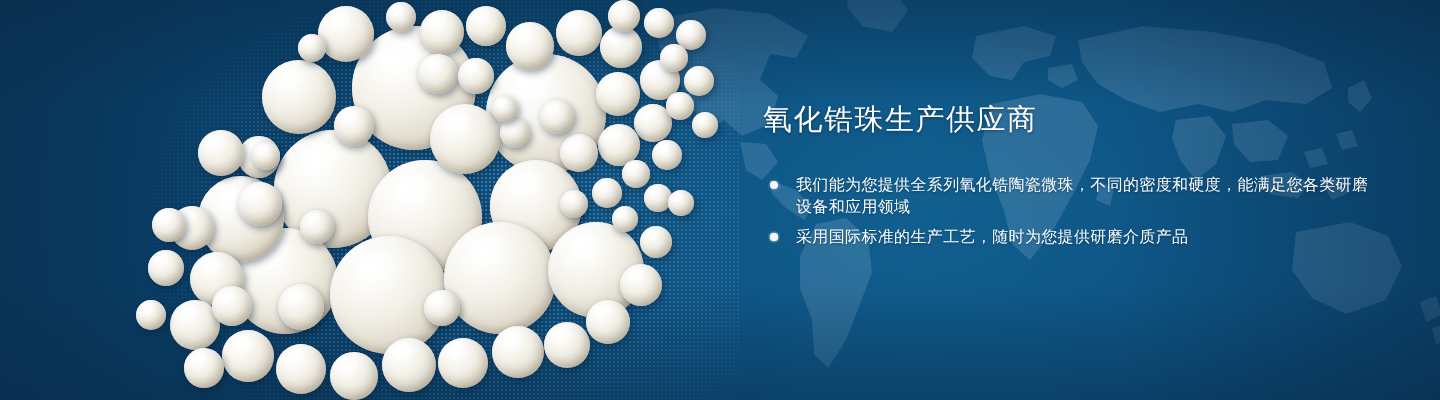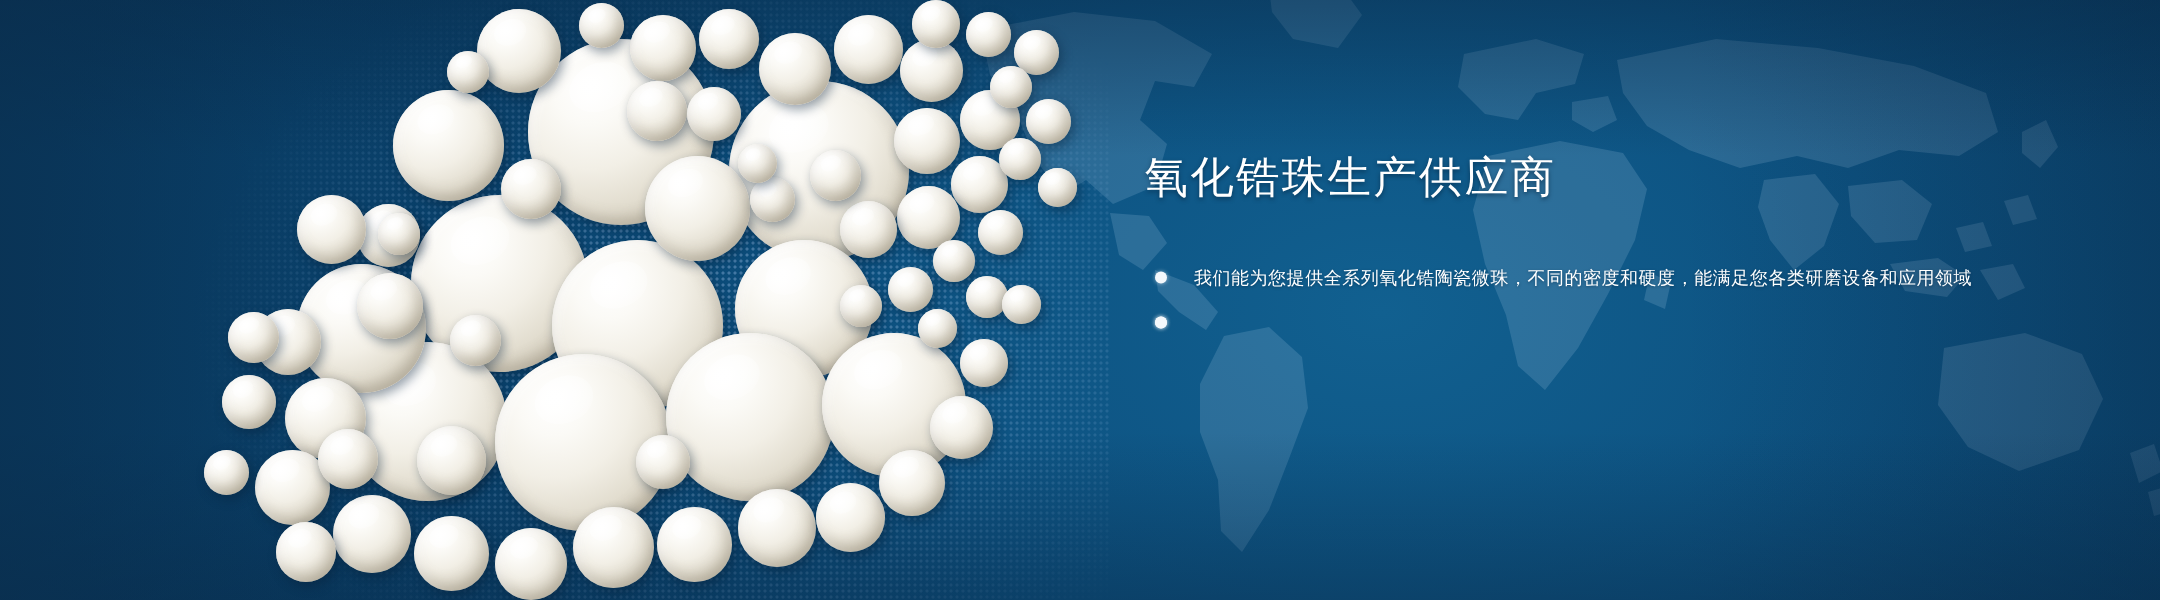--- a/index.html
+++ b/index.html
@@ -109,21 +109,21 @@
   }
   .points {
     list-style: none;
     margin: 38px 0 0 0;
     padding: 0;
   }
   .point {
     position: relative;
     padding-left: 33px;
     margin-bottom: 8px;
-    font-size: 12px;
+    font-size: 16px;
     line-height: 22px;
     color: #ffffff;
     letter-spacing: 0.35px;
     text-shadow: 0 1px 2px rgba(4,26,48,0.45);
   }
   .point:last-child { margin-bottom: 0; }
   .point .dot {
     position: absolute;
     left: 7px;
     top: 7px;
@@ -265,17 +265,18 @@
     <ul class="points">
       <li class="point">
         <span class="dot"></span>
         <span>我们能为您提供全系列氧化锆陶瓷微珠，不同的密度和硬度，能满足您各类研磨设备和应用领域</span>
       </li>
       <li class="point">
         <span class="dot"></span>
       </li>
       <li class="point">
         <span class="dot"></span>
+        <span>采用国际标准的生产工艺，随时为您提供研磨介质产品</span>
       </li>
     </ul>
   </div>
 
 </div>
 
 </body></html>

